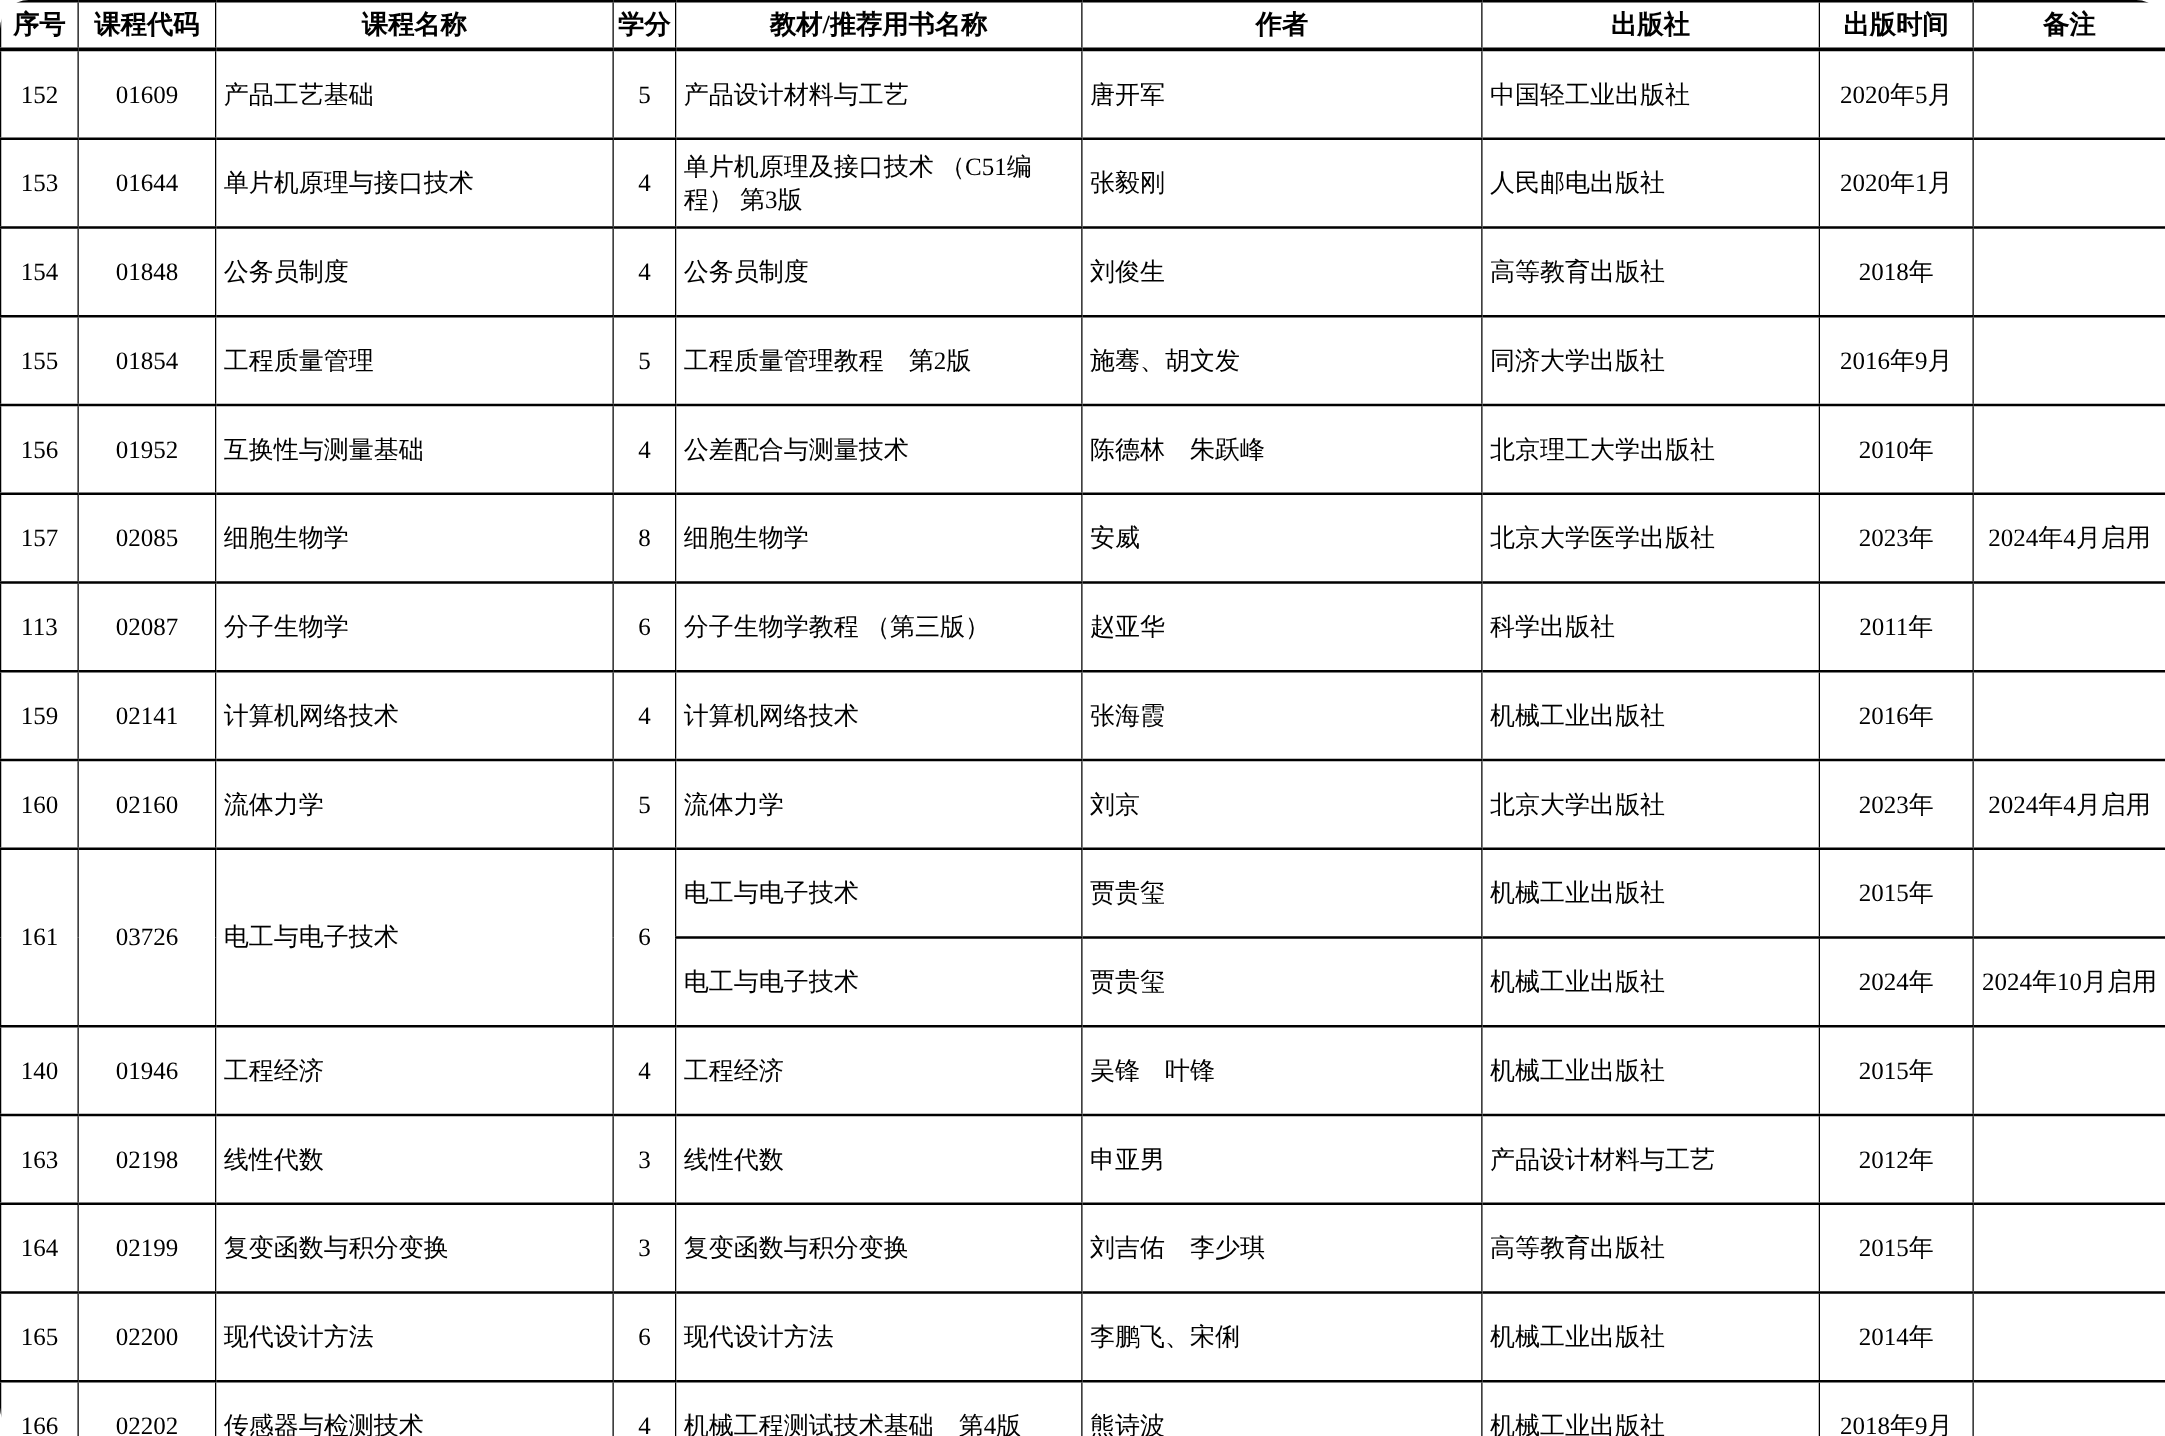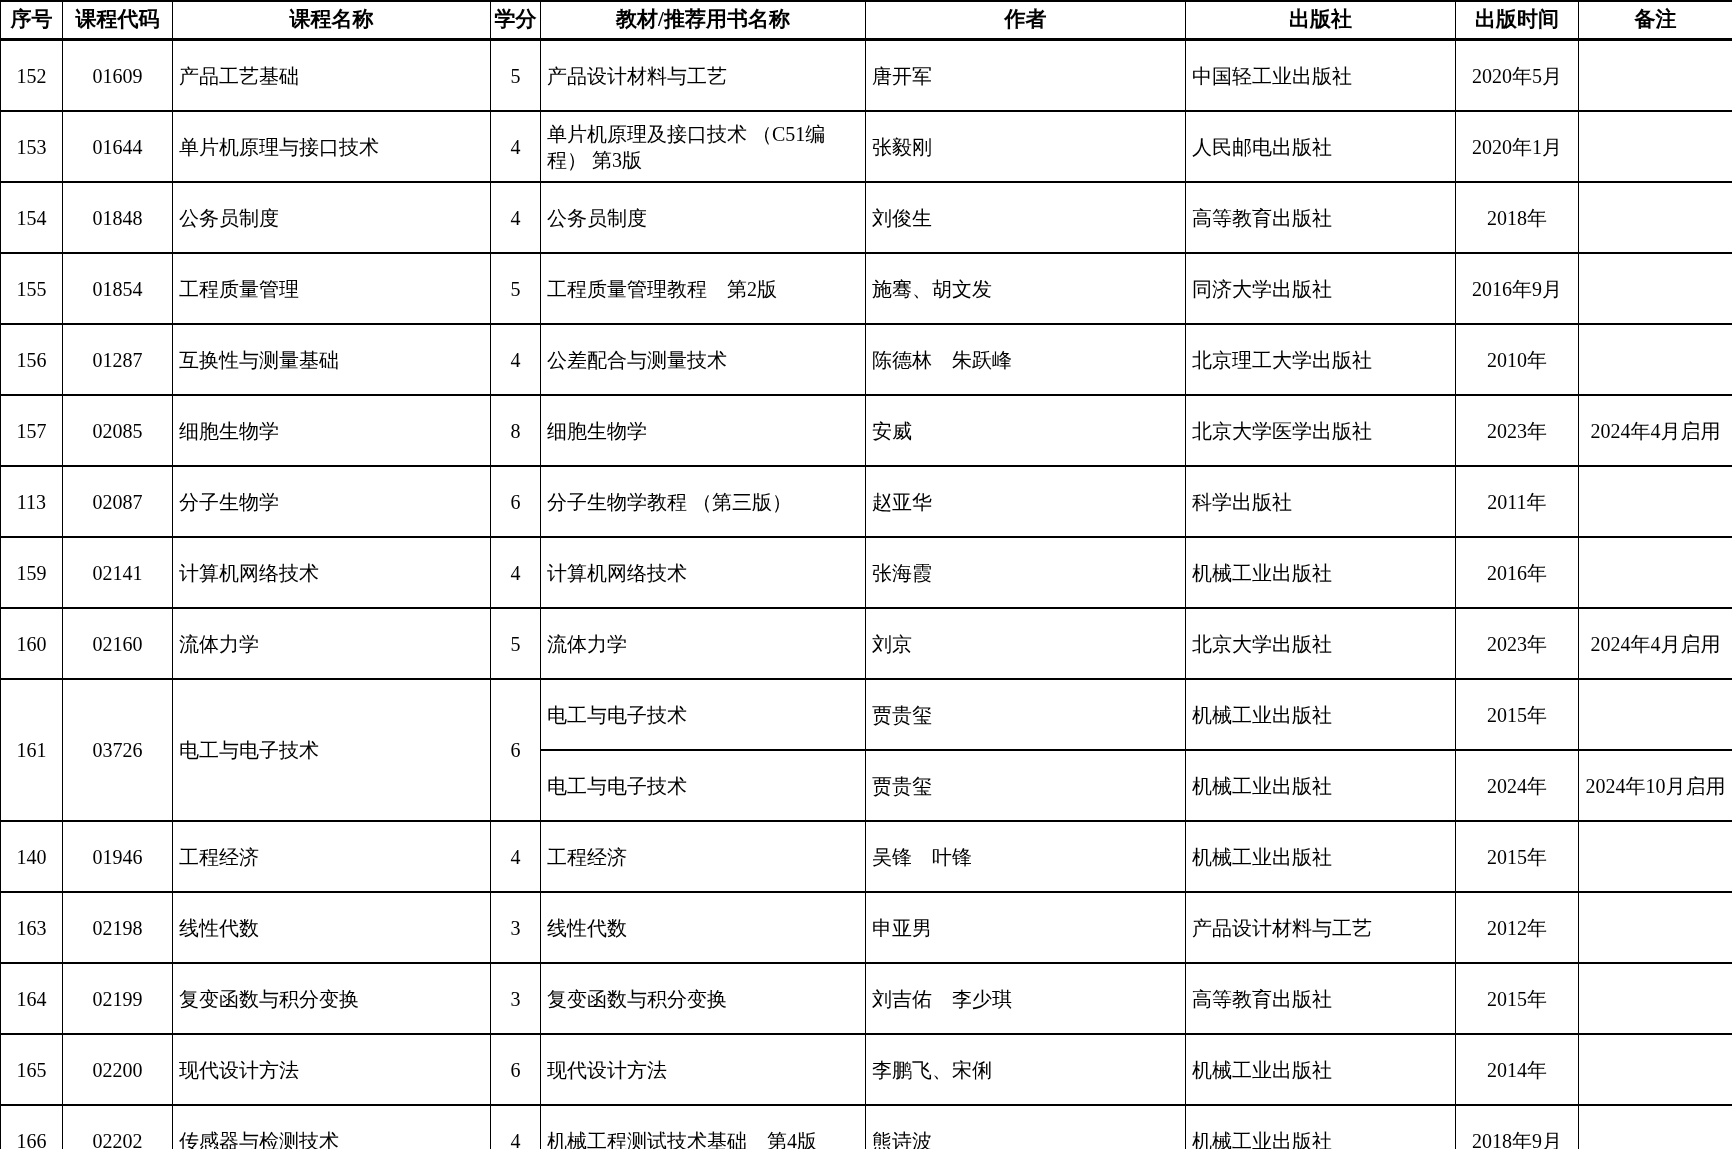--- a/index.html
+++ b/index.html
@@ -7,20 +7,21 @@
     padding: 0;
     background: #ffffff;
     font-family: "Liberation Serif", "DejaVu Serif", serif;
     color: #000000;
   }
   .page {
     width: 1732px;
     height: 1149px;
     overflow: hidden;
     background: #ffffff;
+    border-radius: 23px;
   }
   table.course-table {
     width: 1732px;
     border-collapse: collapse;
     table-layout: fixed;
   }
   table.course-table th,
   table.course-table td {
     border-left: 1.5px solid #000;
     border-right: 1.5px solid #000;
@@ -116,21 +117,21 @@
           <td rowspan="1" class="c-course">工程质量管理</td>
           <td rowspan="1" class="c-credits">5</td>
           <td class="c-title">工程质量管理教程　第2版</td>
           <td class="c-author">施骞、胡文发</td>
           <td class="c-publisher">同济大学出版社</td>
           <td class="c-date">2016年9月</td>
           <td class="c-remark"></td>
         </tr>
         <tr>
           <td rowspan="1" class="c-no">156</td>
-          <td rowspan="1" class="c-code">01287</td>
+          <td rowspan="1" class="c-code">01952</td>
           <td rowspan="1" class="c-course">互换性与测量基础</td>
           <td rowspan="1" class="c-credits">4</td>
           <td class="c-title">公差配合与测量技术</td>
           <td class="c-author">陈德林　朱跃峰</td>
           <td class="c-publisher">北京理工大学出版社</td>
           <td class="c-date">2010年</td>
           <td class="c-remark"></td>
         </tr>
         <tr>
           <td rowspan="1" class="c-no">157</td>

